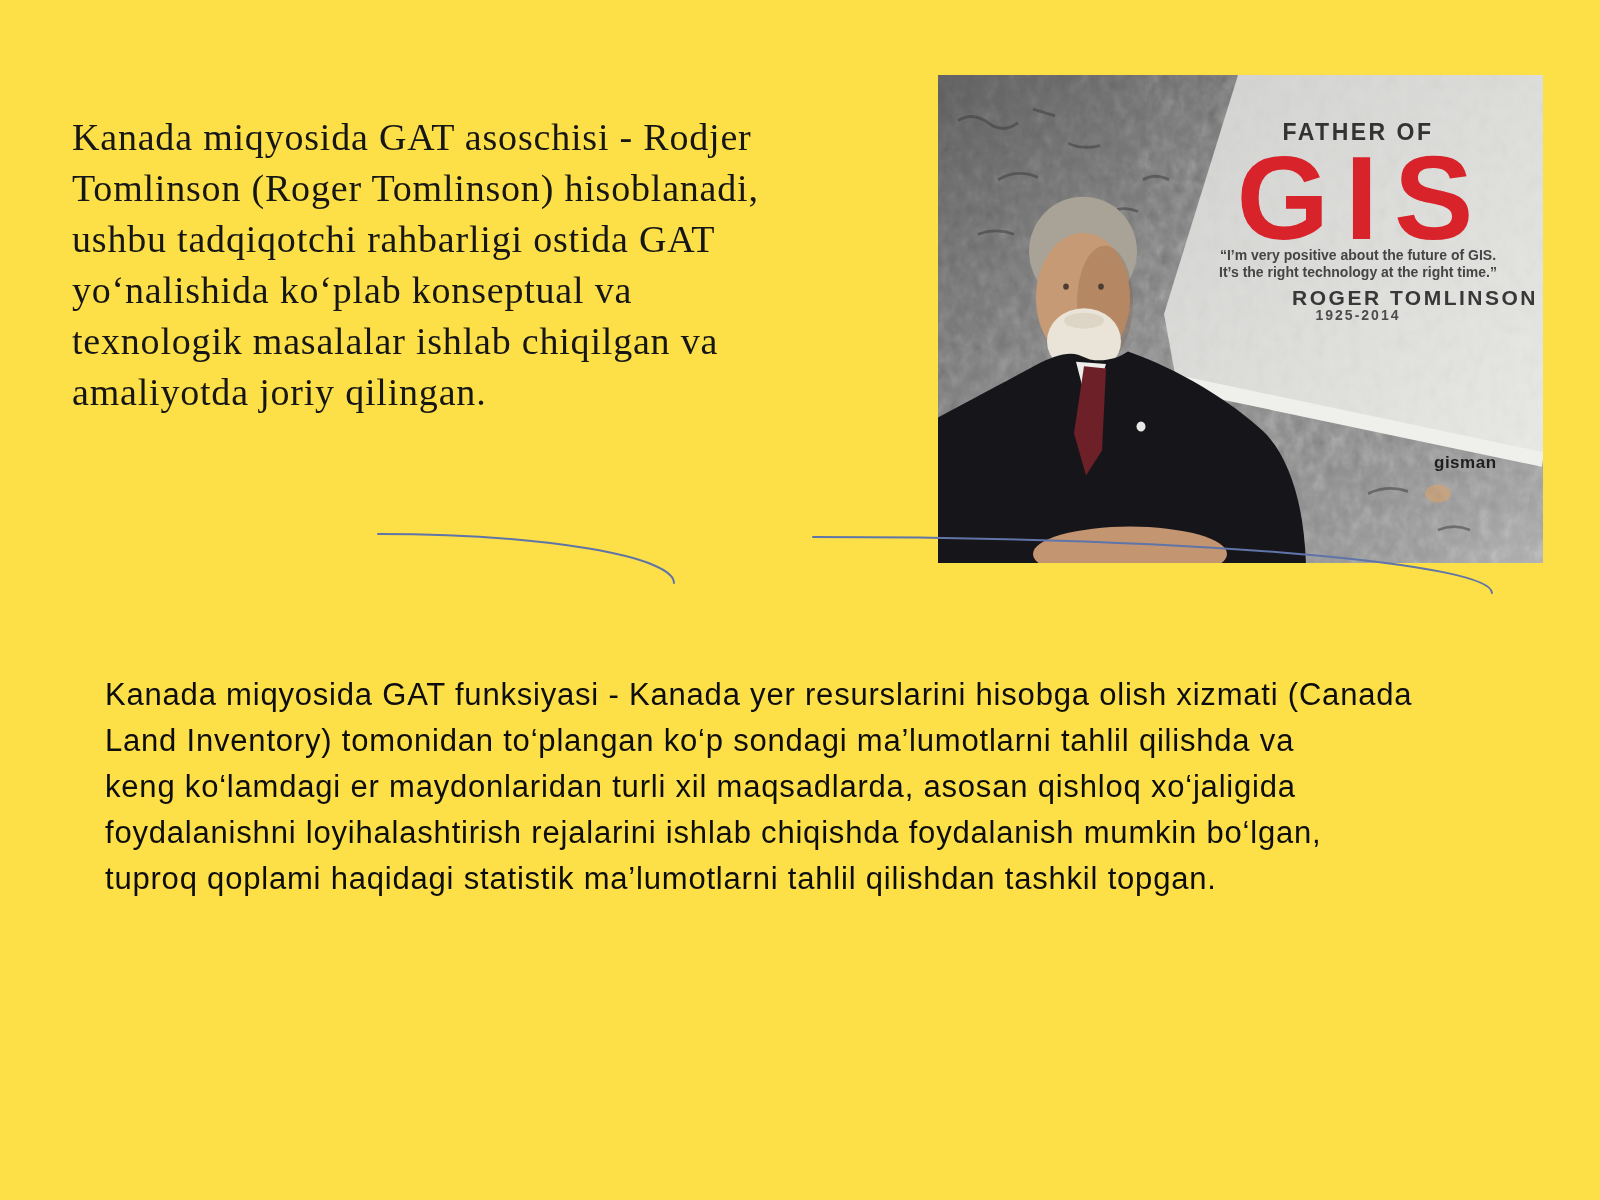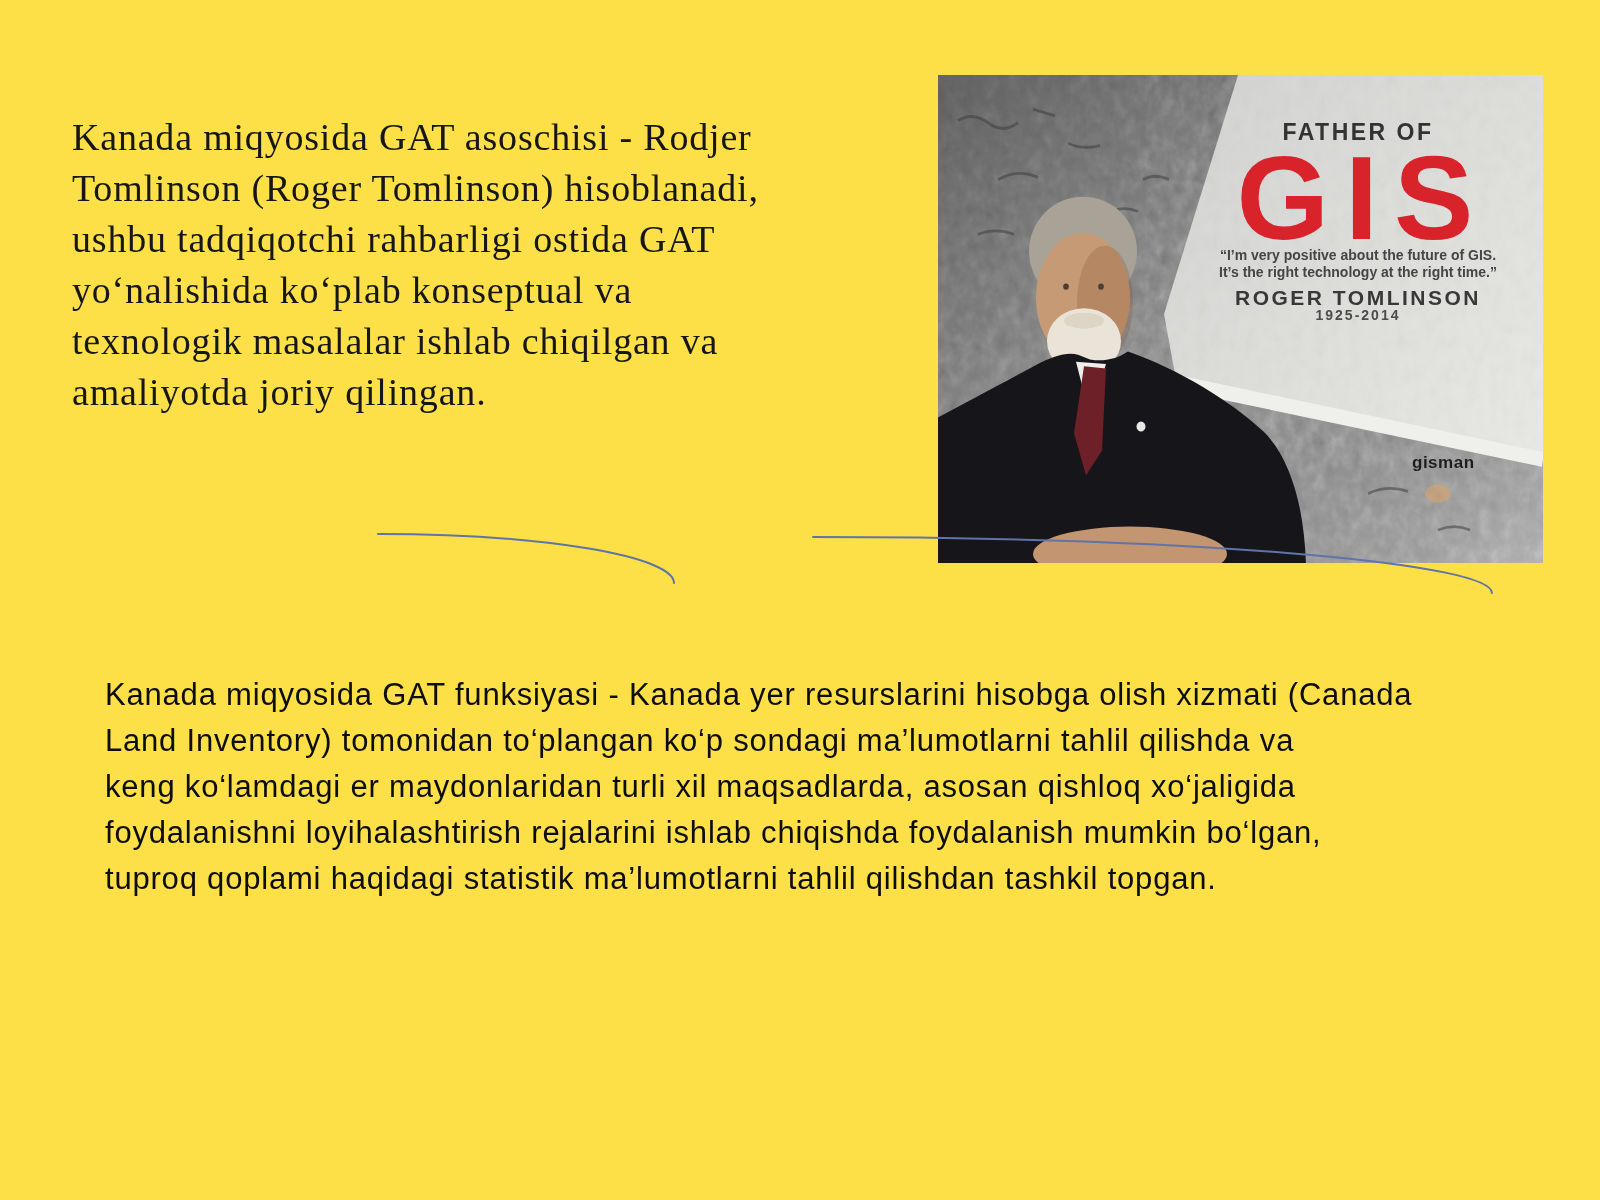--- a/index.html
+++ b/index.html
@@ -13,23 +13,23 @@
 
   
   .photo{position:absolute;left:938px;top:75px;width:605px;height:488px;margin:0;overflow:hidden;}
   .photo svg.pbg{position:absolute;left:0;top:0;width:100%;height:100%;display:block;}
   .ptxt{position:absolute;left:240px;width:360px;text-align:center;line-height:1;
         font-family:"Liberation Sans",sans-serif;font-weight:700;}
   .father{top:46px;font-size:23px;letter-spacing:2.5px;color:#333333;}
   .gis{top:63px;font-size:119px;letter-spacing:16px;color:var(--accent-red,#d9232b);
        font-weight:800;text-indent:10px;}
   .quote{top:172px;font-size:14px;line-height:17px;color:#454545;white-space:pre-line;}
-  .pname{top:212px;font-size:21px;letter-spacing:2.5px;color:#383838;}
+  .pname{top:212px;font-size:21px;letter-spacing:2.5px;color:#383838;text-align:right;}
   .years{top:233px;font-size:14px;letter-spacing:2px;color:#4c4c4c;}
-  .brand{position:absolute;left:474px;top:378px;font-size:17px;font-weight:700;
+  .brand{position:absolute;left:496px;top:378px;font-size:17px;font-weight:700;
          letter-spacing:0.5px;color:#1e1e1e;font-family:"Liberation Sans",sans-serif;}
 
   
   .curves{position:absolute;left:0;top:0;width:1600px;height:1200px;pointer-events:none;}
 
   
   .bodytext{position:absolute;left:97px;top:664px;width:1440px;margin:8px;
             font-size:31px;line-height:46px;letter-spacing:0.8px;color:#0d0d0d;
             white-space:pre-line;font-family:"Liberation Sans",sans-serif;}
 </style>

